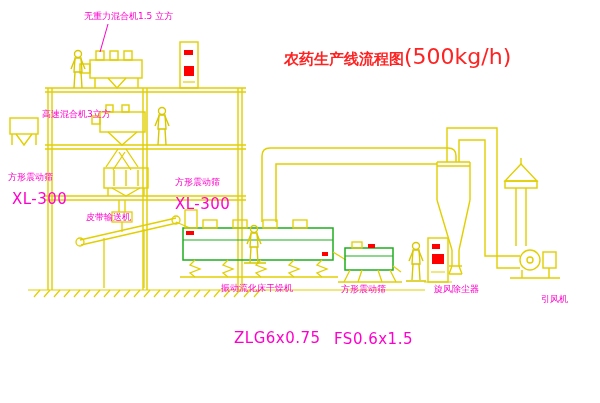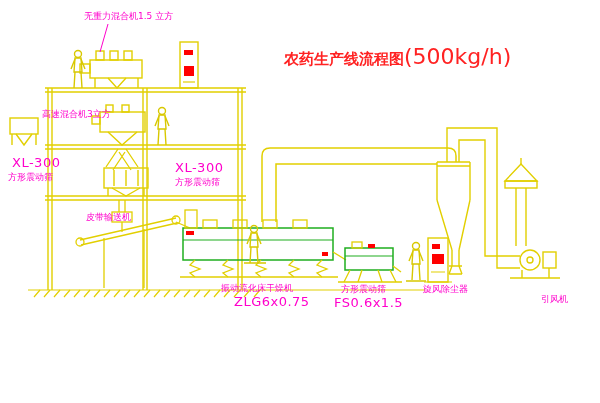--- a/index.html
+++ b/index.html
@@ -1,20 +1,20 @@
 <!DOCTYPE html>
 <html><head>
 <meta charset="utf-8">
 <style>
   * { margin:0; padding:0; box-sizing:border-box; }
   html,body { background:#ffffff; font-family:"DejaVu Sans", sans-serif; }
   .canvas { position:relative; width:600px; height:403px; background:#ffffff; overflow:hidden; }
   .canvas svg { position:absolute; left:0; top:0; }
   .lbl { position:absolute; color:#ff00cc; font-size:9px; line-height:1.1; white-space:nowrap; }
-  .lbl.big { font-size:13px; letter-spacing:0.5px; }
+  .lbl.big { font-size:15px; letter-spacing:0.5px;margin-top:35px; }
   .title { position:absolute; left:284px; top:44px; color:#ff2222; white-space:nowrap; }
   .title .t1 { font-size:15px;font-weight:bold; }
   .title .t2 { font-size:22px; }
 </style>
 </head>
 <body>
 
 <div class="canvas">
 
   <svg width="600" height="403" viewBox="0 0 600 403">
@@ -170,15 +170,15 @@
   <div class="lbl" style="left:42px;top:110px">高速混合机3立方</div>
   <div class="lbl big" style="left:12px;top:156px">XL-300</div>
   <div class="lbl" style="left:8px;top:173px">方形震动筛</div>
   <div class="lbl big" style="left:175px;top:161px">XL-300</div>
   <div class="lbl" style="left:175px;top:178px">方形震动筛</div>
   <div class="lbl" style="left:86px;top:213px">皮带输送机</div>
   <div class="lbl" style="left:221px;top:284px">振动流化床干燥机</div>
   <div class="lbl big" style="left:234px;top:295px">ZLG6x0.75</div>
   <div class="lbl" style="left:341px;top:285px">方形震动筛</div>
   <div class="lbl big" style="left:334px;top:296px">FS0.6x1.5</div>
-  <div class="lbl" style="left:423px;top:285px">旋风除尘器</div>
+  <div class="lbl" style="left:434px;top:285px">旋风除尘器</div>
   <div class="lbl" style="left:541px;top:295px">引风机</div>
 </div>
 
 </body></html>

